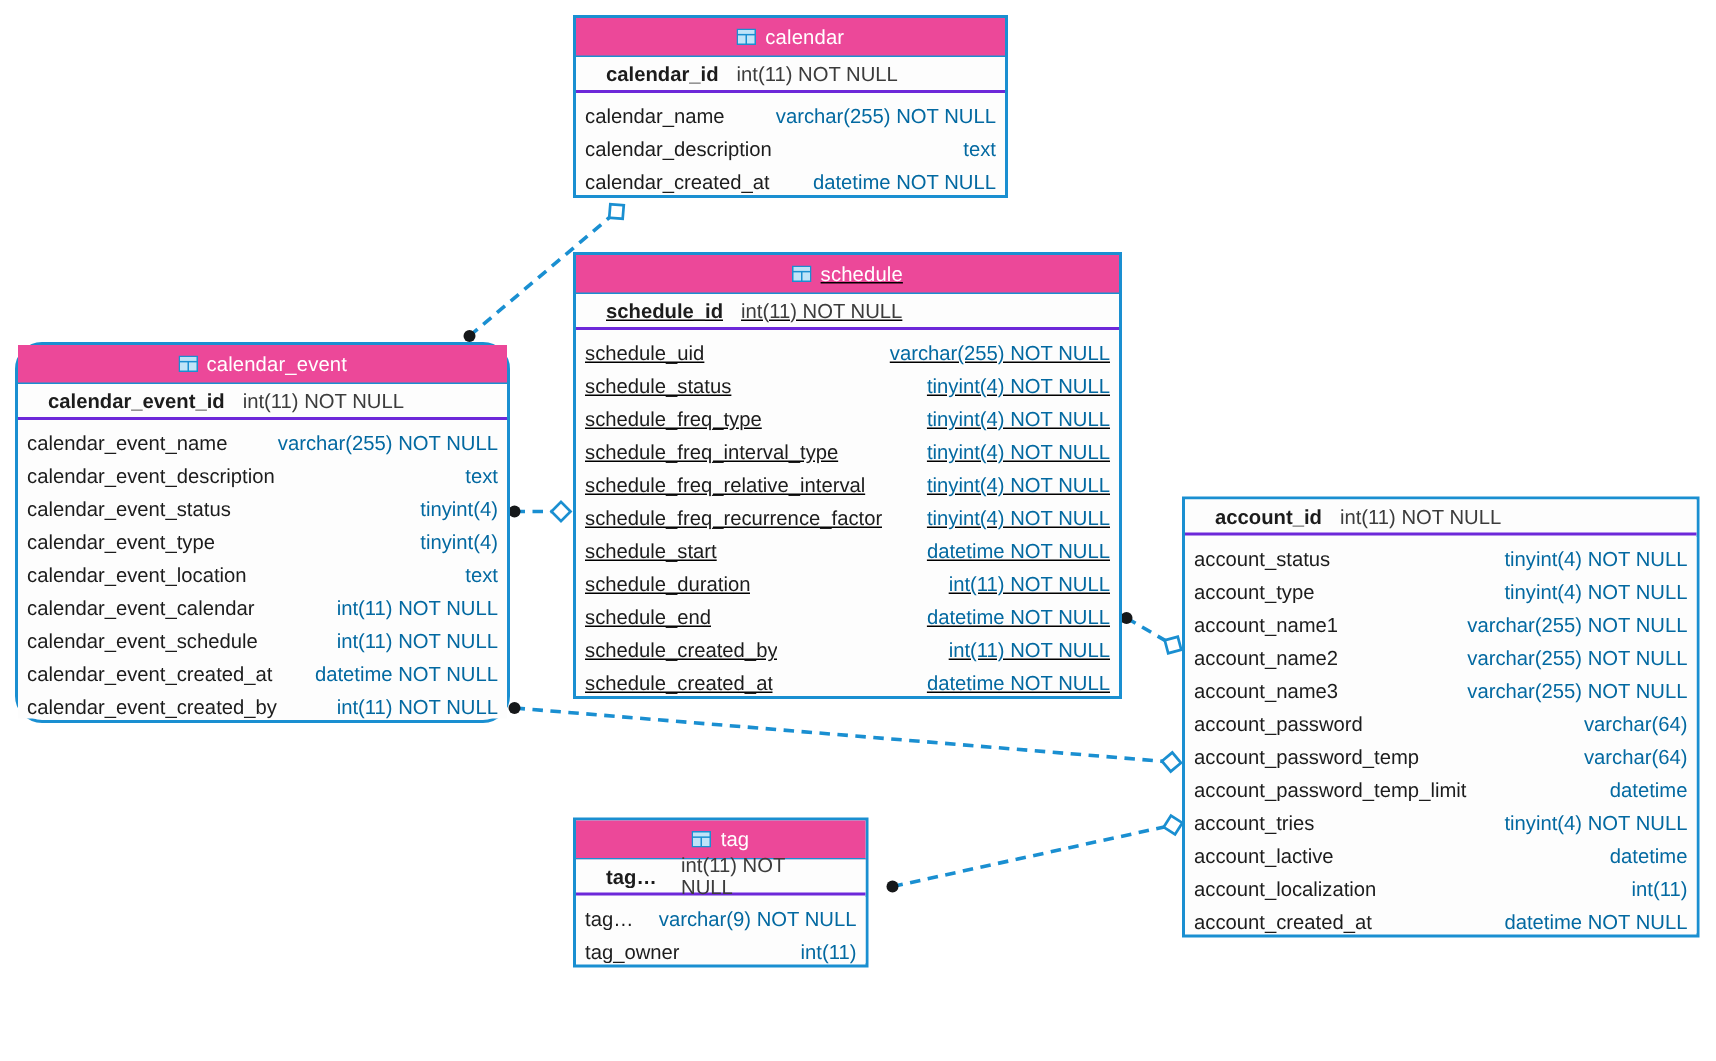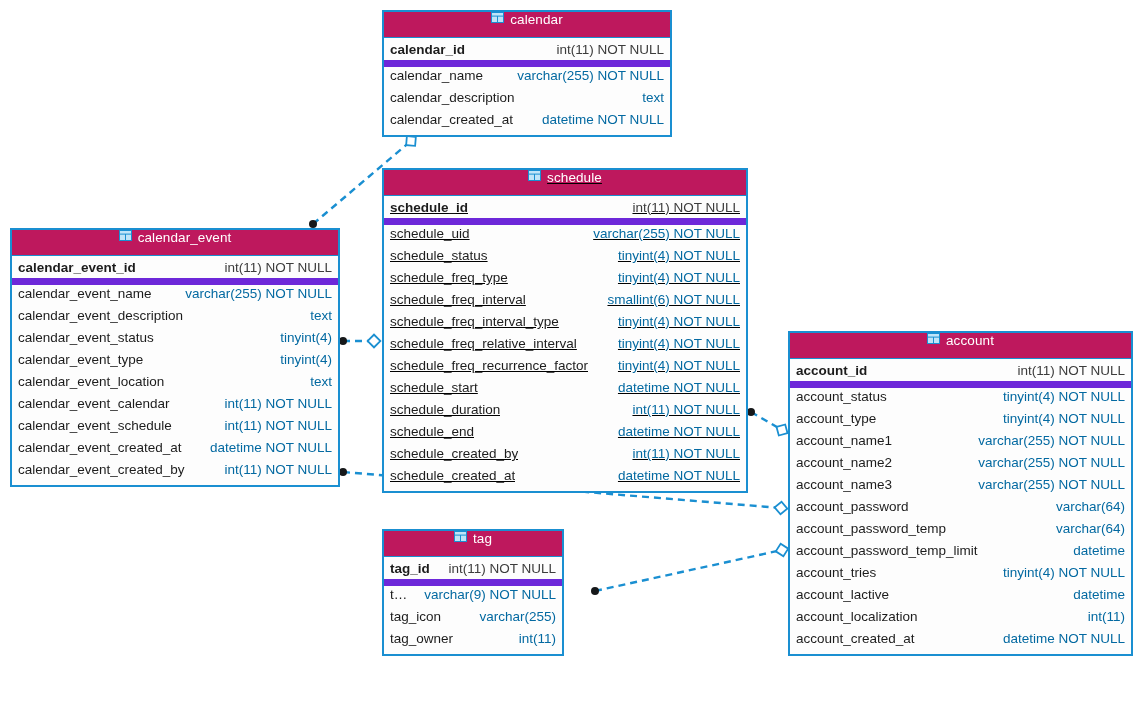--- a/index.html
+++ b/index.html
@@ -33,59 +33,58 @@
   .er-table {
     position: absolute;
     box-sizing: border-box;
     border: 2px solid #1a8fd1;
     background: #fdfdfd;
     box-shadow: 0 0 0 0 rgba(0,0,0,0);
   }
 
   .er-table-header {
     height: 25px;
-    background: #be185d;
+    background: #ec4899;
     color: #ffffff;
     display: flex;
-    align-items: flex-start;
+    align-items: center;
     justify-content: center;
     font-size: 13.5px;
     letter-spacing: 0.1px;
     border-bottom: 1px solid #1a8fd1;
   }
 
   .tbl-icon {
     width: 13px;
     height: 11px;
     margin-right: 6px;
     display: inline-block;
     position: relative;
     flex: 0 0 auto;
   }
   .tbl-icon svg { display: block; }
 
   .er-pk-row {
     display: flex;
     align-items: center;
-    justify-content: space-between;
     height: 22px;
-    padding: 0 6px;
+    padding: 0 20px;
     font-size: 13.5px;
     color: #1c1c1c;
     font-weight: bold;
-    border-bottom: 7px solid #6d28d9;
+    border-bottom: 2px solid #6d28d9;
     background: #fdfdfd;
   }
   .er-pk-row .col-type { font-weight: normal; color: #3c3c3c; }
 
   .er-rows { padding: 1px 0 1px 0; }
 
   .er-row {
     display: flex;
-    align-items: flex-start;
+    align-items: flex-end;
     justify-content: space-between;
     height: 22px;
     padding: 0 6px;
     font-size: 13.5px;
     color: #1c1c1c;
     background: #fdfdfd;
     white-space: nowrap;
   }
   .er-row .col-type { color: #0369a1; padding-left: 12px; }
   .er-pk-row .col-type { padding-left: 12px; }
@@ -149,21 +148,21 @@
         <div class="er-row">
           <span class="col-name">calendar_description</span>
           <span class="col-type">text</span>
         </div>
         <div class="er-row">
           <span class="col-name">calendar_created_at</span>
           <span class="col-type">datetime NOT NULL</span>
         </div>
       </div>
     </div>
-    <div class="er-table" style="left: 10px; top: 228px; width: 330px;">
+    <div class="er-table" style="left: 10px; top: 228px; width: 330px; border-radius: 18px;">
       <div class="er-table-header">
         <span class="tbl-icon">
           <svg width="13" height="11" viewBox="0 0 13 11">
             <rect x="0" y="0" width="13" height="11" fill="#1a8fd1"></rect>
             <rect x="1" y="1" width="11" height="2.6" fill="#bfe4f8"></rect>
             <rect x="1" y="4.6" width="5" height="5.4" fill="#bfe4f8"></rect>
             <rect x="7" y="4.6" width="5" height="5.4" fill="#bfe4f8"></rect>
           </svg>
         </span>
         <span>calendar_event</span>
@@ -234,24 +233,20 @@
         </div>
         <div class="er-row">
           <span class="col-name">schedule_status</span>
           <span class="col-type">tinyint(4) NOT NULL</span>
         </div>
         <div class="er-row">
           <span class="col-name">schedule_freq_type</span>
           <span class="col-type">tinyint(4) NOT NULL</span>
         </div>
         <div class="er-row">
-          <span class="col-name">schedule_freq_interval</span>
-          <span class="col-type">smallint(6) NOT NULL</span>
-        </div>
-        <div class="er-row">
           <span class="col-name">schedule_freq_interval_type</span>
           <span class="col-type">tinyint(4) NOT NULL</span>
         </div>
         <div class="er-row">
           <span class="col-name">schedule_freq_relative_interval</span>
           <span class="col-type">tinyint(4) NOT NULL</span>
         </div>
         <div class="er-row">
           <span class="col-name">schedule_freq_recurrence_factor</span>
           <span class="col-type">tinyint(4) NOT NULL</span>
@@ -271,21 +266,21 @@
         <div class="er-row">
           <span class="col-name">schedule_created_by</span>
           <span class="col-type">int(11) NOT NULL</span>
         </div>
         <div class="er-row">
           <span class="col-name">schedule_created_at</span>
           <span class="col-type">datetime NOT NULL</span>
         </div>
       </div>
     </div>
-    <div class="er-table" style="left: 382px; top: 529px; width: 182px;">
+    <div class="er-table" style="left: 382px; top: 545px; width: 197px;">
       <div class="er-table-header">
         <span class="tbl-icon">
           <svg width="13" height="11" viewBox="0 0 13 11">
             <rect x="0" y="0" width="13" height="11" fill="#1a8fd1"></rect>
             <rect x="1" y="1" width="11" height="2.6" fill="#bfe4f8"></rect>
             <rect x="1" y="4.6" width="5" height="5.4" fill="#bfe4f8"></rect>
             <rect x="7" y="4.6" width="5" height="5.4" fill="#bfe4f8"></rect>
           </svg>
         </span>
         <span>tag</span>
@@ -293,41 +288,26 @@
       <div class="er-pk-row">
         <span class="col-name">tag_id</span>
         <span class="col-type">int(11) NOT NULL</span>
       </div>
       <div class="er-rows">
         <div class="er-row">
           <span class="col-name">tag_color</span>
           <span class="col-type">varchar(9) NOT NULL</span>
         </div>
         <div class="er-row">
-          <span class="col-name">tag_icon</span>
-          <span class="col-type">varchar(255)</span>
-        </div>
-        <div class="er-row">
           <span class="col-name">tag_owner</span>
           <span class="col-type">int(11)</span>
         </div>
       </div>
     </div>
     <div class="er-table" style="left: 788px; top: 331px; width: 345px;">
-      <div class="er-table-header">
-        <span class="tbl-icon">
-          <svg width="13" height="11" viewBox="0 0 13 11">
-            <rect x="0" y="0" width="13" height="11" fill="#1a8fd1"></rect>
-            <rect x="1" y="1" width="11" height="2.6" fill="#bfe4f8"></rect>
-            <rect x="1" y="4.6" width="5" height="5.4" fill="#bfe4f8"></rect>
-            <rect x="7" y="4.6" width="5" height="5.4" fill="#bfe4f8"></rect>
-          </svg>
-        </span>
-        <span>account</span>
-      </div>
       <div class="er-pk-row">
         <span class="col-name">account_id</span>
         <span class="col-type">int(11) NOT NULL</span>
       </div>
       <div class="er-rows">
         <div class="er-row">
           <span class="col-name">account_status</span>
           <span class="col-type">tinyint(4) NOT NULL</span>
         </div>
         <div class="er-row">

